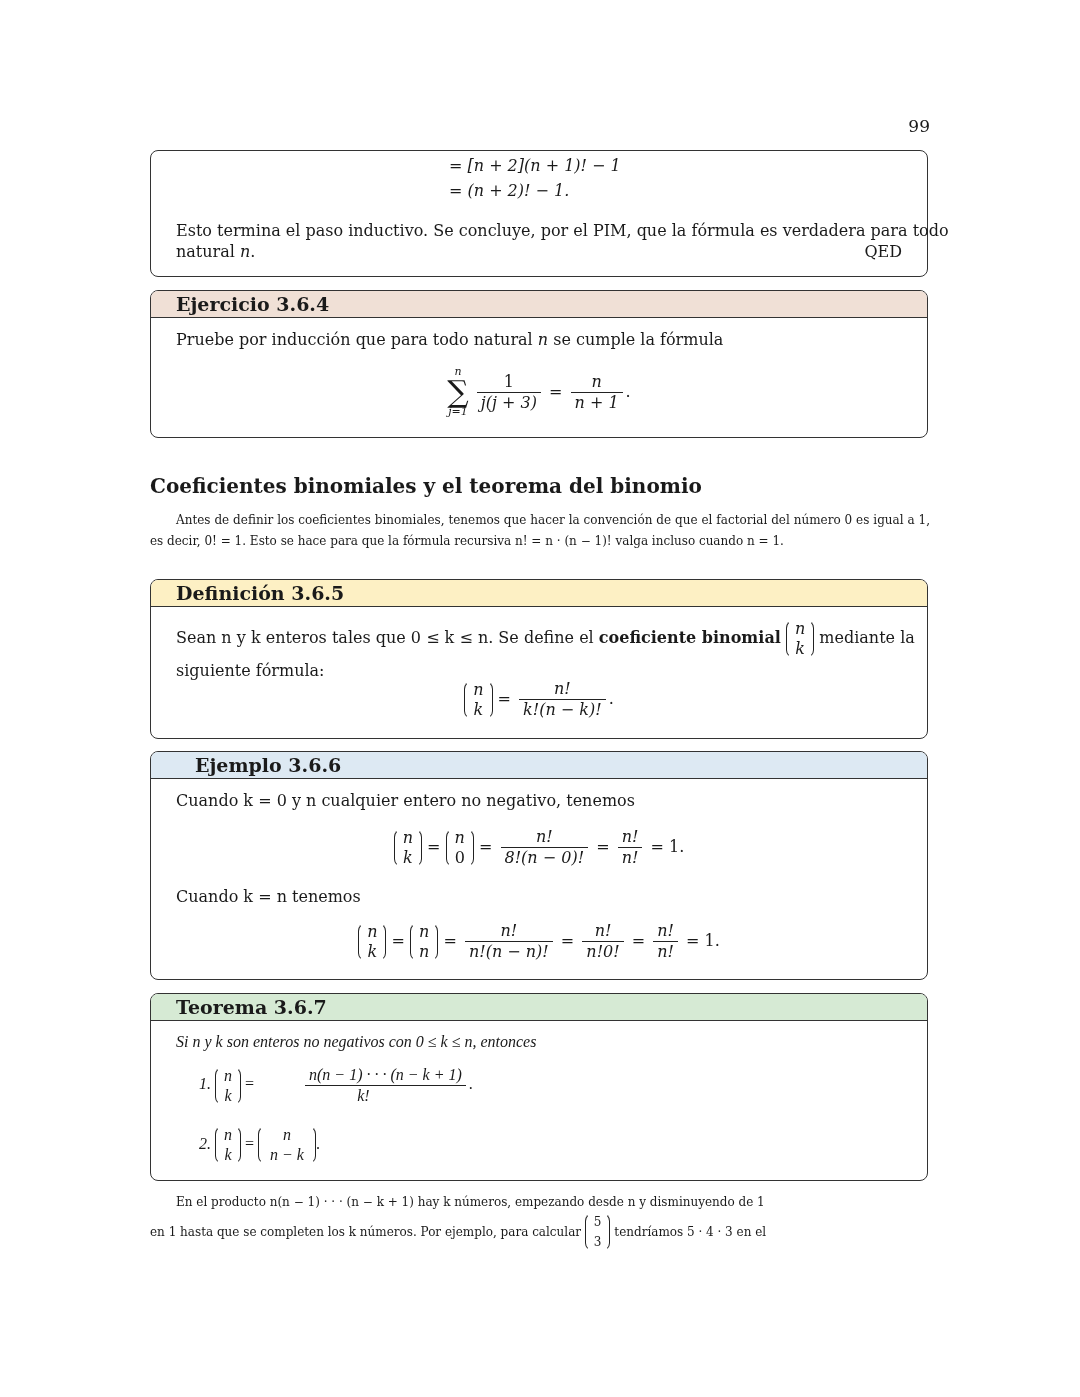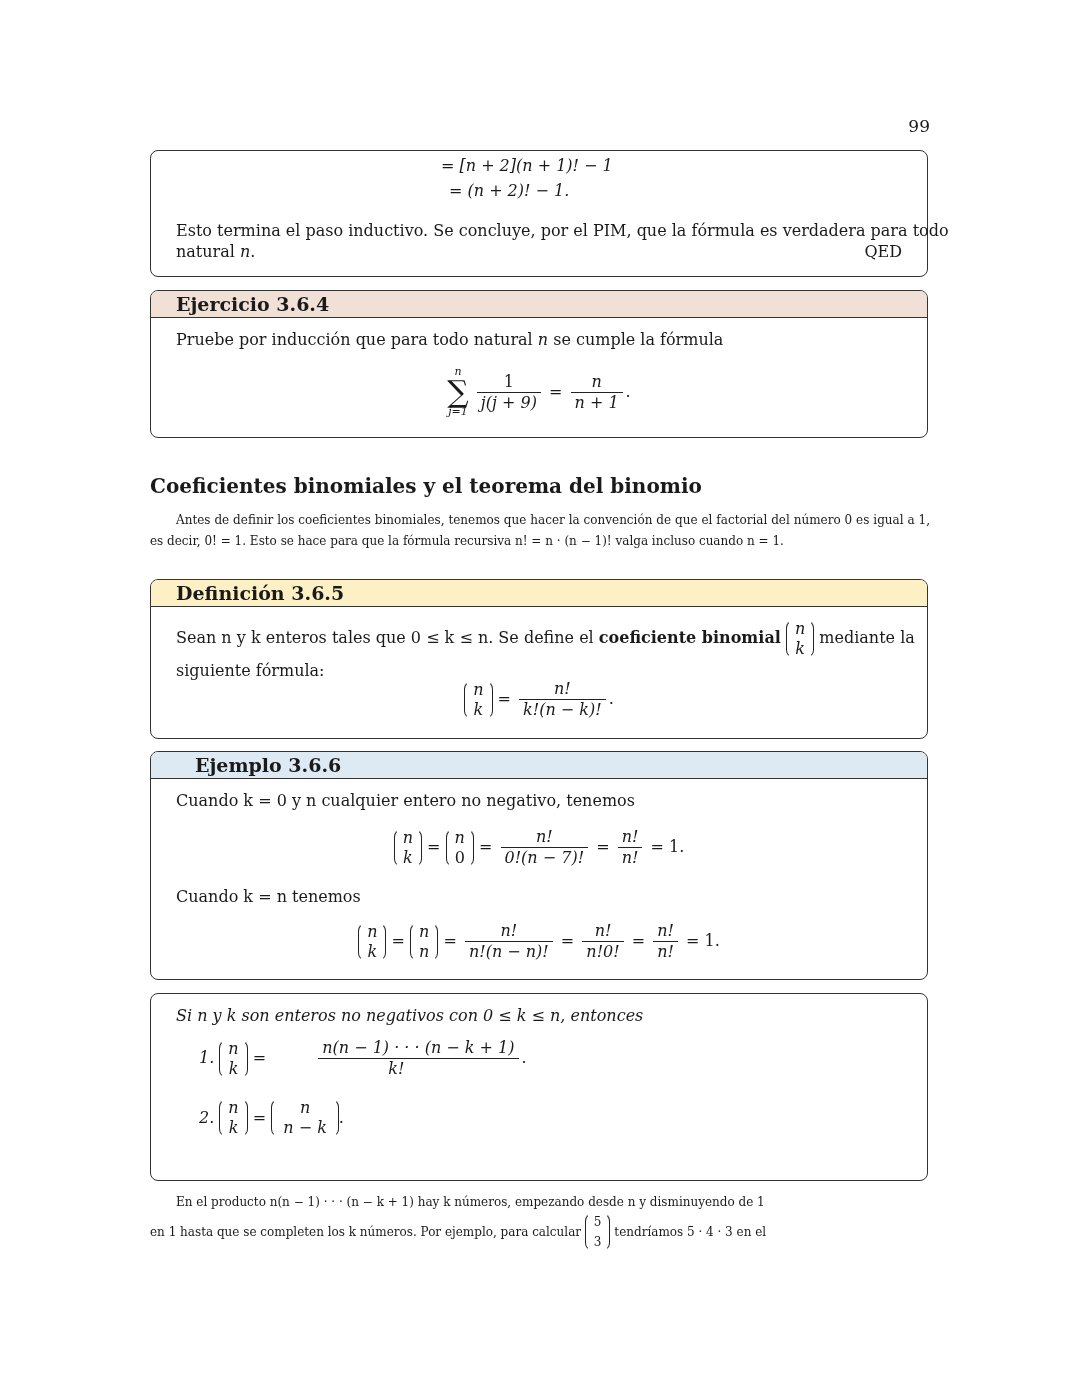--- a/index.html
+++ b/index.html
@@ -42,42 +42,42 @@
   }
   .para { position: absolute; left: 150px; width: 780px; font-size: 12px; line-height: 21px; text-align: justify; }
   .indent { text-indent: 26px; }
 </style>
 </head>
 <body>
 
 <div class="page-num">99</div>
 
 <div class="box" style="top:150px;height:127px;">
-  <div class="line" style="left:290px;top:5px;font-style:italic;">= [n + 2](n + 1)! − 1</div>
+  <div class="line" style="left:298px;top:5px;font-style:italic;">= [n + 2](n + 1)! − 1</div>
   <div class="line" style="left:298px;top:30px;font-style:italic;">= (n + 2)! − 1.</div>
   <div class="line" style="left:25px;top:70px;">Esto termina el paso inductivo. Se concluye, por el PIM, que la fórmula es verdadera para todo</div>
   <div class="line" style="left:25px;top:91px;">
     <span>natural </span><i class="v">n</i><span>.</span>
   </div>
   <div class="line" style="right:25px;top:91px;">QED</div>
 </div>
 
 <div class="box" style="top:290px;height:148px;">
   <div class="box-head" style="background:#f0e0d6;">Ejercicio 3.6.4</div>
   <div class="box-body" style="height:84px;">
     <div class="line" style="left:25px;top:12px;">
       <span>Pruebe por inducción que para todo natural </span><i class="v">n</i><span> se cumple la fórmula</span>
     </div>
     <div class="center-eq" style="top:48px;">
       <span class="sum">
         <span class="lim">n</span>
         <span class="sig">∑</span>
         <span class="lim">j=1</span>
       </span>
-      <span class="frac"><span class="num">1</span><span class="den" style="font-style:italic;">j(j + 9)</span></span>
+      <span class="frac"><span class="num">1</span><span class="den" style="font-style:italic;">j(j + 3)</span></span>
       =
       <span class="frac"><span class="num" style="font-style:italic;">n</span><span class="den" style="font-style:italic;">n + 1</span></span>.
     </div>
   </div>
 </div>
 
 <h2 class="section">Coeficientes binomiales y el teorema del binomio</h2>
 <div class="para indent" style="top:510px;">Antes de definir los coeficientes binomiales, tenemos que hacer la convención de que el factorial del número 0 es igual a 1, es decir, 0! = 1. Esto se hace para que la fórmula recursiva n! = n · (n − 1)! valga incluso cuando n = 1.</div>
 
 <div class="box" style="top:579px;height:160px;">
@@ -97,38 +97,39 @@
   </div>
 </div>
 
 <div class="box" style="top:751px;height:229px;">
   <div class="box-head" style="background:#dde9f3;padding-left:44px;">Ejemplo 3.6.6</div>
   <div class="box-body" style="height:201px;">
     <div class="line" style="left:25px;top:12px;">Cuando k = 0 y n cualquier entero no negativo, tenemos</div>
     <div class="center-eq" style="top:48px;">
       <span class="binom"><span>n</span><span>k</span></span> =
       <span class="binom"><span>n</span><span style="font-style:normal;">0</span></span> =
-      <span class="frac"><span class="num" style="font-style:italic;">n!</span><span class="den" style="font-style:italic;">0!(n − 7)!</span></span> =
+      <span class="frac"><span class="num" style="font-style:italic;">n!</span><span class="den" style="font-style:italic;">8!(n − 0)!</span></span> =
       <span class="frac"><span class="num" style="font-style:italic;">n!</span><span class="den" style="font-style:italic;">n!</span></span>
       <span>= 1.</span>
     </div>
     <div class="line" style="left:25px;top:108px;">Cuando k = n tenemos</div>
     <div class="center-eq" style="top:142px;">
       <span class="binom"><span>n</span><span>k</span></span> =
       <span class="binom"><span>n</span><span>n</span></span> =
       <span class="frac"><span class="num" style="font-style:italic;">n!</span><span class="den" style="font-style:italic;">n!(n − n)!</span></span> =
       <span class="frac"><span class="num" style="font-style:italic;">n!</span><span class="den" style="font-style:italic;">n!0!</span></span> =
       <span class="frac"><span class="num" style="font-style:italic;">n!</span><span class="den" style="font-style:italic;">n!</span></span>
       <span>= 1.</span>
     </div>
   </div>
 </div>
 
 <div class="box" style="top:993px;height:188px;">
-  <div class="box-body" style="height:175px;">
+  <div class="box-head" style="background:#d6ead4;">Teorema 3.6.7</div>
+  <div class="box-body" style="height:175px;font-family:Liberation Serif, serif;">
     <div class="line" style="left:25px;top:12px;font-style:italic;">Si n y k son enteros no negativos con 0 ≤ k ≤ n, entonces</div>
     <div class="line" style="left:48px;top:44px;">
       <i>1.</i>
       <span class="binom"><span>n</span><span>k</span></span> =
       <span class="frac"><span class="num" style="font-style:italic;margin-left:44px;">n(n − 1) · · · (n − k + 1)</span><span class="den" style="font-style:italic;">k!</span></span>.
     </div>
     <div class="line" style="left:48px;top:104px;">
       <i>2.</i>
       <span class="binom"><span>n</span><span>k</span></span> =
       <span class="binom" style="padding:0 12px;"><span>n</span><span>n − k</span></span>.

